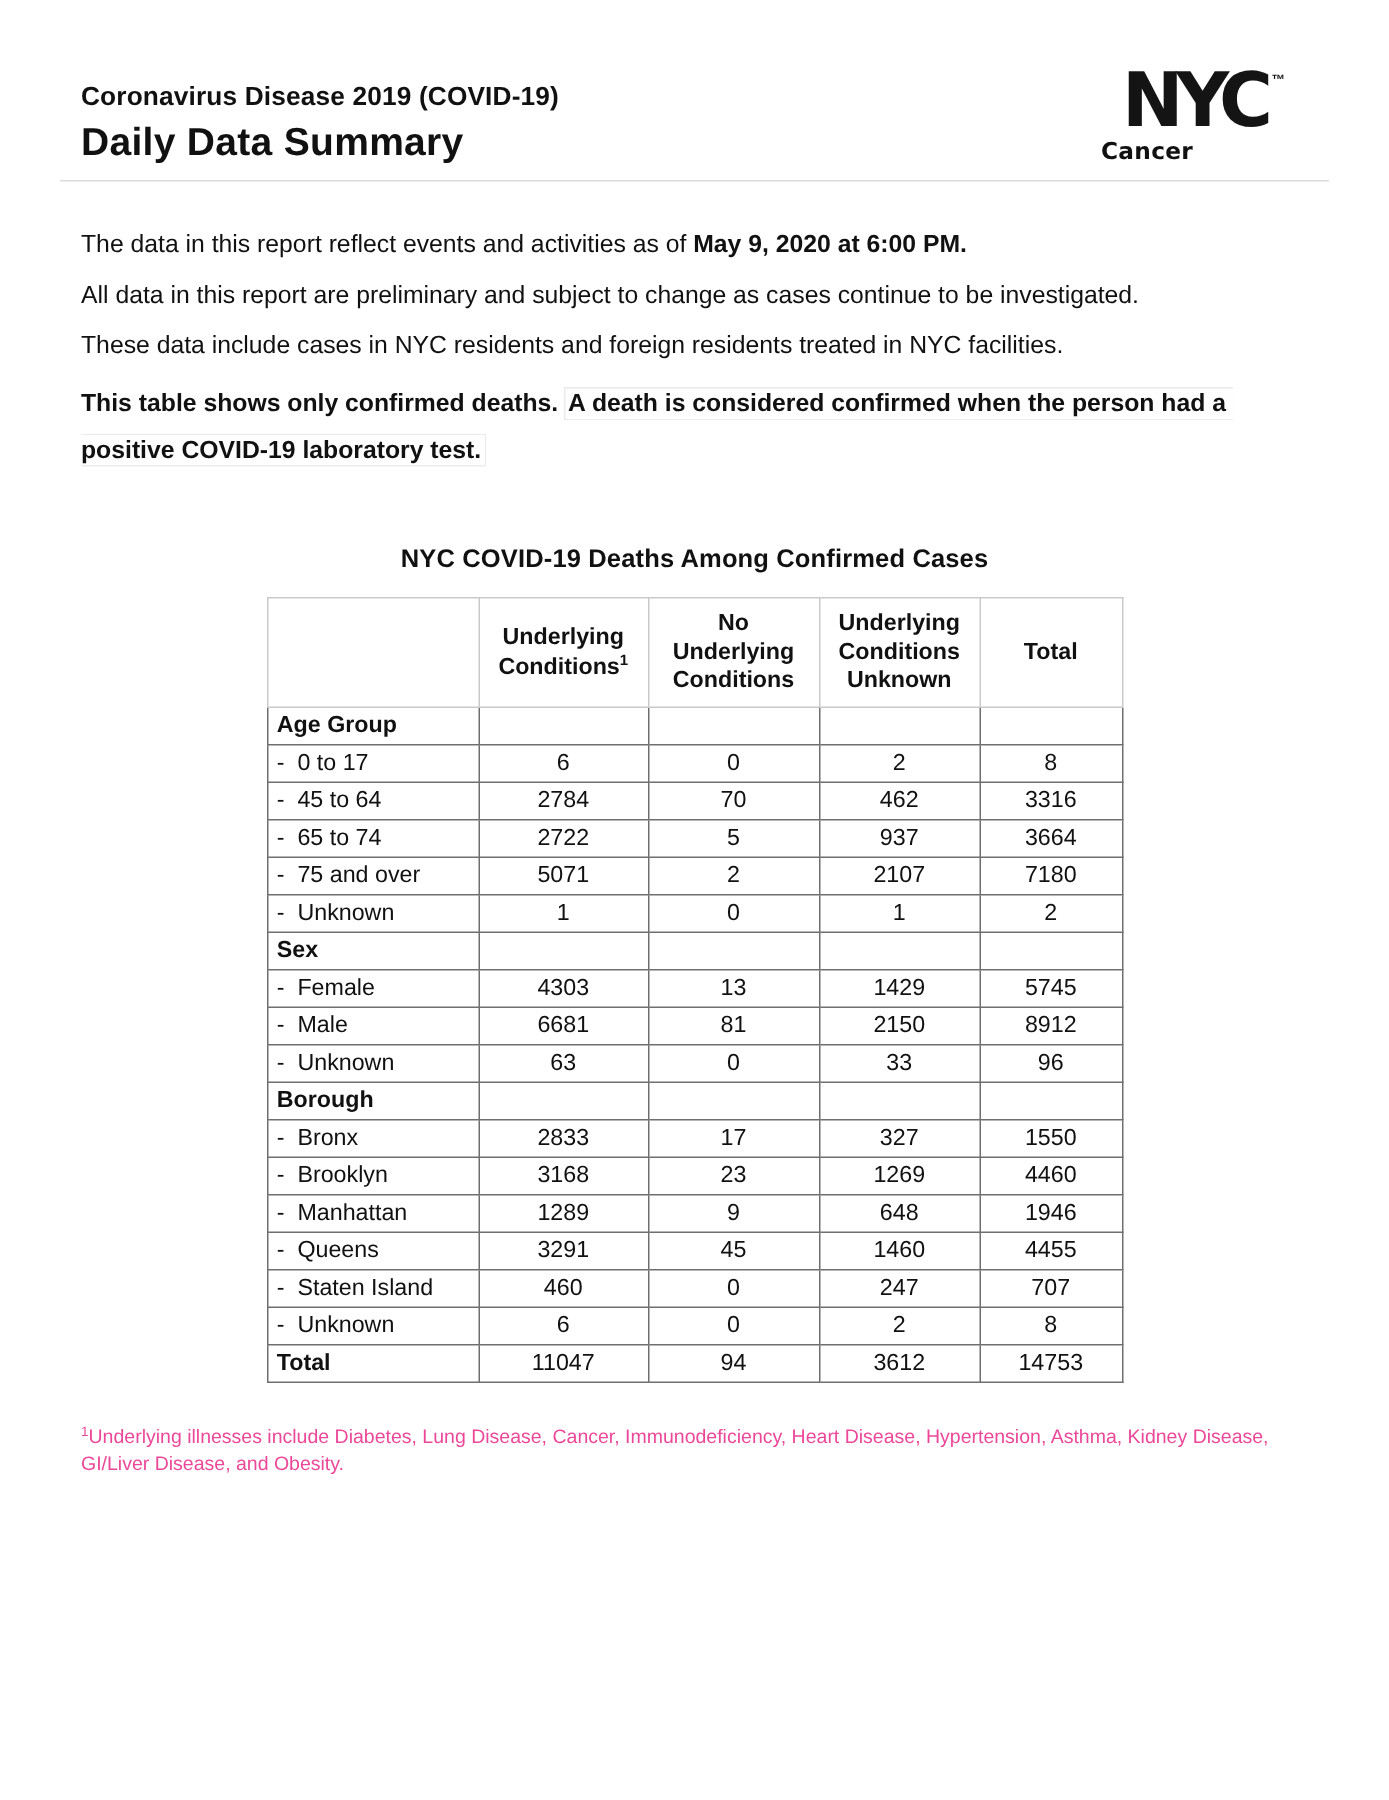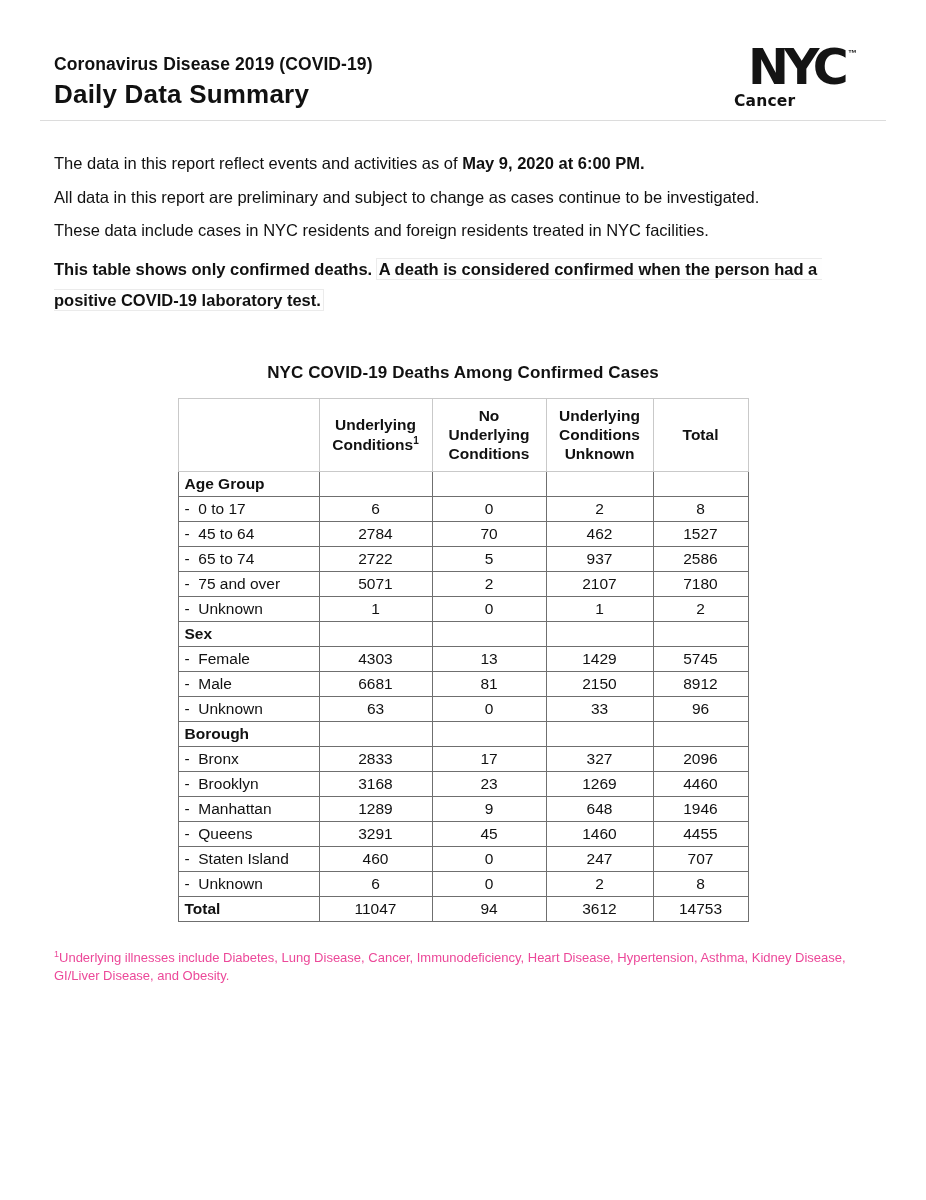--- a/index.html
+++ b/index.html
@@ -112,28 +112,28 @@
         <td class="val">6</td>
         <td class="val">0</td>
         <td class="val">2</td>
         <td class="val">8</td>
       </tr>
       <tr>
         <td class="lbl">-  45 to 64</td>
         <td class="val">2784</td>
         <td class="val">70</td>
         <td class="val">462</td>
-        <td class="val">1527</td>
+        <td class="val">3316</td>
       </tr>
       <tr>
         <td class="lbl">-  65 to 74</td>
         <td class="val">2722</td>
         <td class="val">5</td>
         <td class="val">937</td>
-        <td class="val">2586</td>
+        <td class="val">3664</td>
       </tr>
       <tr>
         <td class="lbl">-  75 and over</td>
         <td class="val">5071</td>
         <td class="val">2</td>
         <td class="val">2107</td>
         <td class="val">7180</td>
       </tr>
       <tr>
         <td class="lbl">-  Unknown</td>
@@ -175,21 +175,21 @@
         <td class="val"></td>
         <td class="val"></td>
         <td class="val"></td>
         <td class="val"></td>
       </tr>
       <tr>
         <td class="lbl">-  Bronx</td>
         <td class="val">2833</td>
         <td class="val">17</td>
         <td class="val">327</td>
-        <td class="val">2096</td>
+        <td class="val">1550</td>
       </tr>
       <tr>
         <td class="lbl">-  Brooklyn</td>
         <td class="val">3168</td>
         <td class="val">23</td>
         <td class="val">1269</td>
         <td class="val">4460</td>
       </tr>
       <tr>
         <td class="lbl">-  Manhattan</td>

